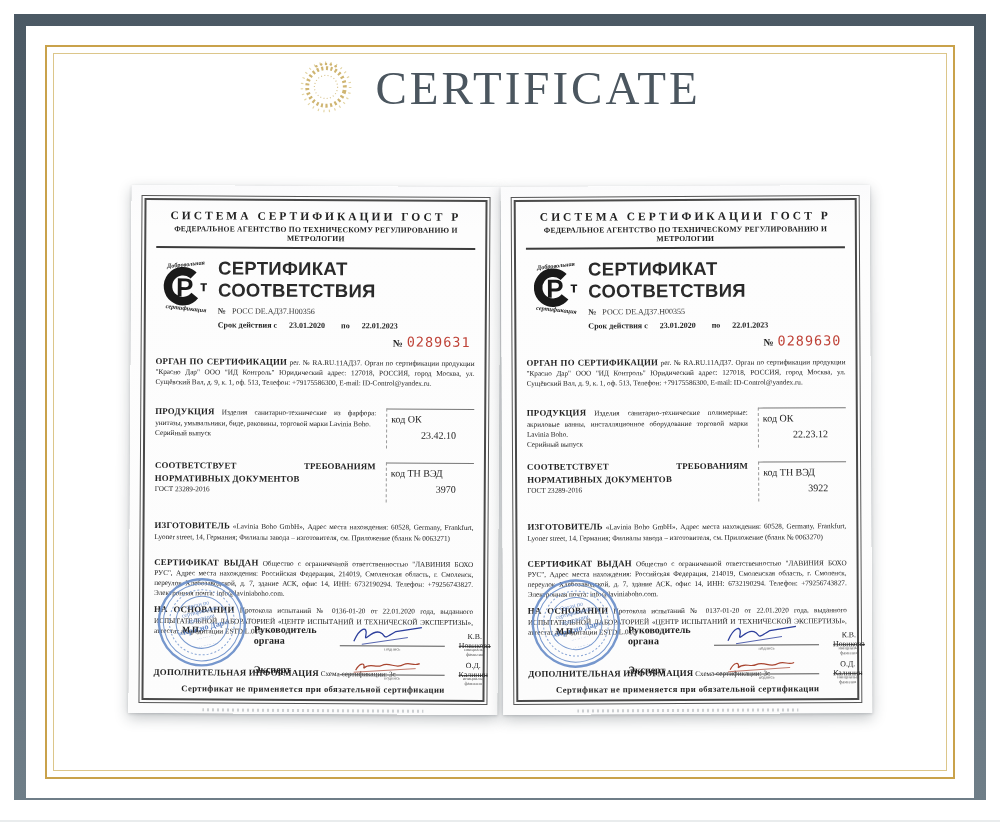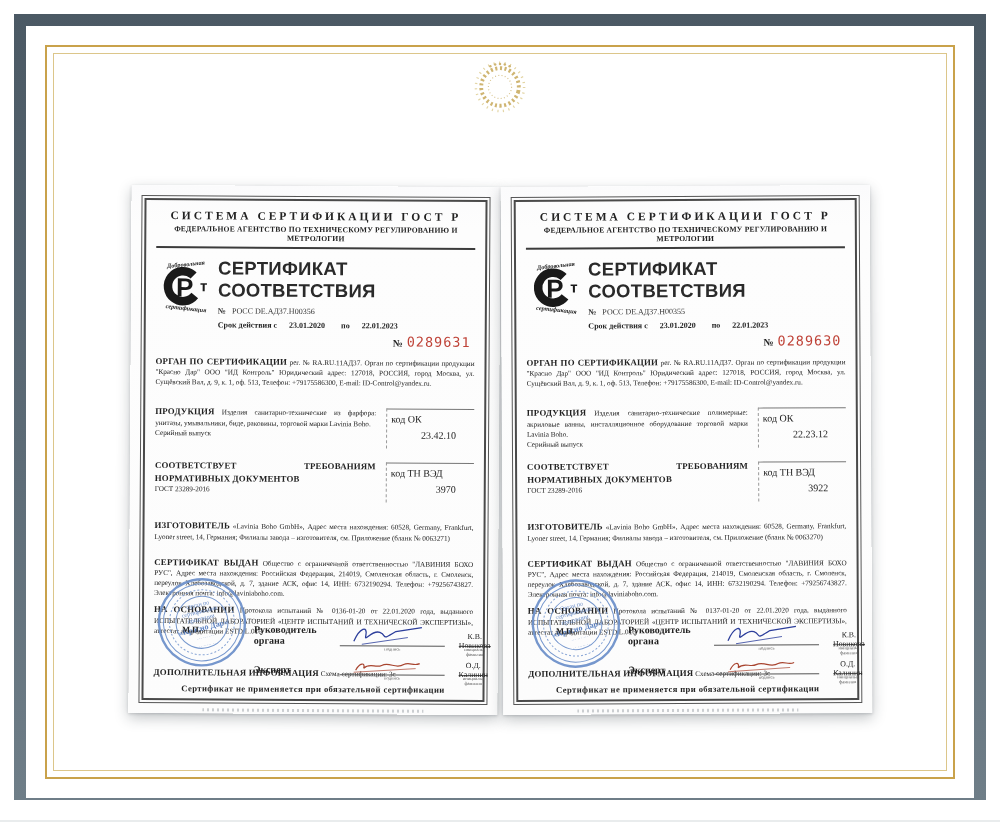--- a/index.html
+++ b/index.html
@@ -109,20 +109,21 @@
       <circle cx="28" cy="30" r="12" fill="none" stroke="#d6c189" stroke-width="1.2" stroke-dasharray="1 2.4"></circle>
       <g fill="#cfb572">
         <circle cx="18" cy="8.5" r="1.3"></circle>
           <circle cx="23" cy="6.8" r="1.3"></circle>
         <circle cx="28" cy="6.2" r="1.3"></circle>
           <circle cx="33" cy="6.8" r="1.3"></circle>
         <circle cx="38" cy="8.5" r="1.3"></circle>
       </g>
     </svg>
   </span>
+  <span class="page-title">CERTIFICATE</span>
 </div>
 
 <div class="certs-row" id="certs-row">
   <div class="certificate tilt-l">
     <div class="cert-border">
       <div class="cert-inner">
 
         <div class="cert-head">
           <div class="sys">СИСТЕМА СЕРТИФИКАЦИИ ГОСТ Р</div>
           <div class="agency">ФЕДЕРАЛЬНОЕ АГЕНТСТВО ПО ТЕХНИЧЕСКОМУ РЕГУЛИРОВАНИЮ И МЕТРОЛОГИИ</div>

